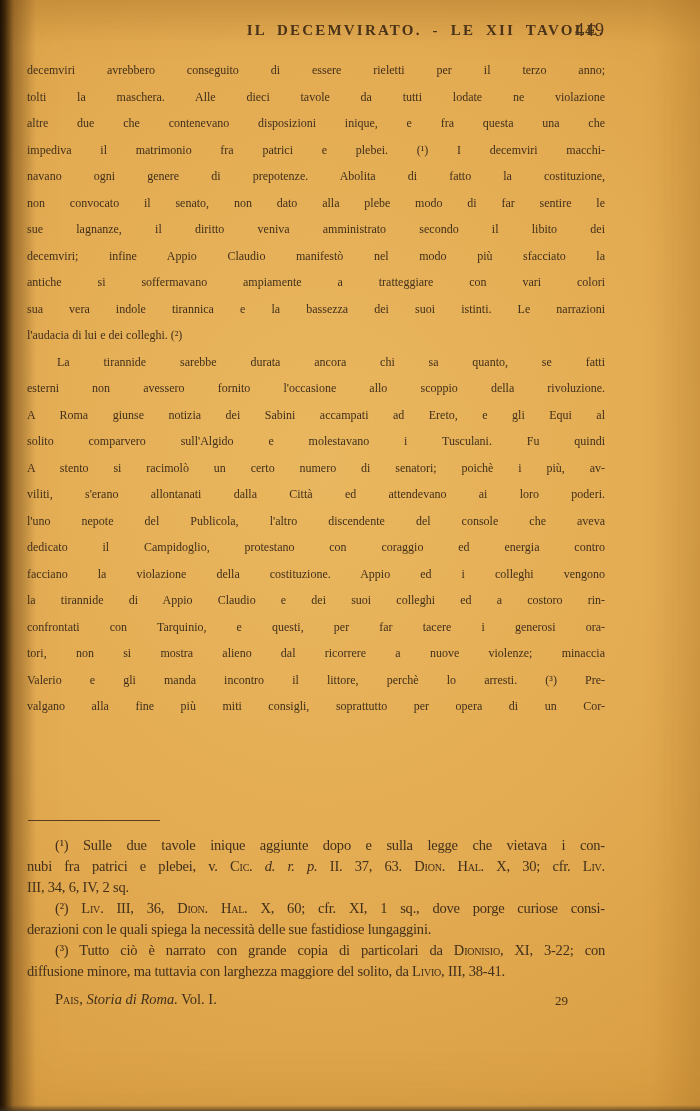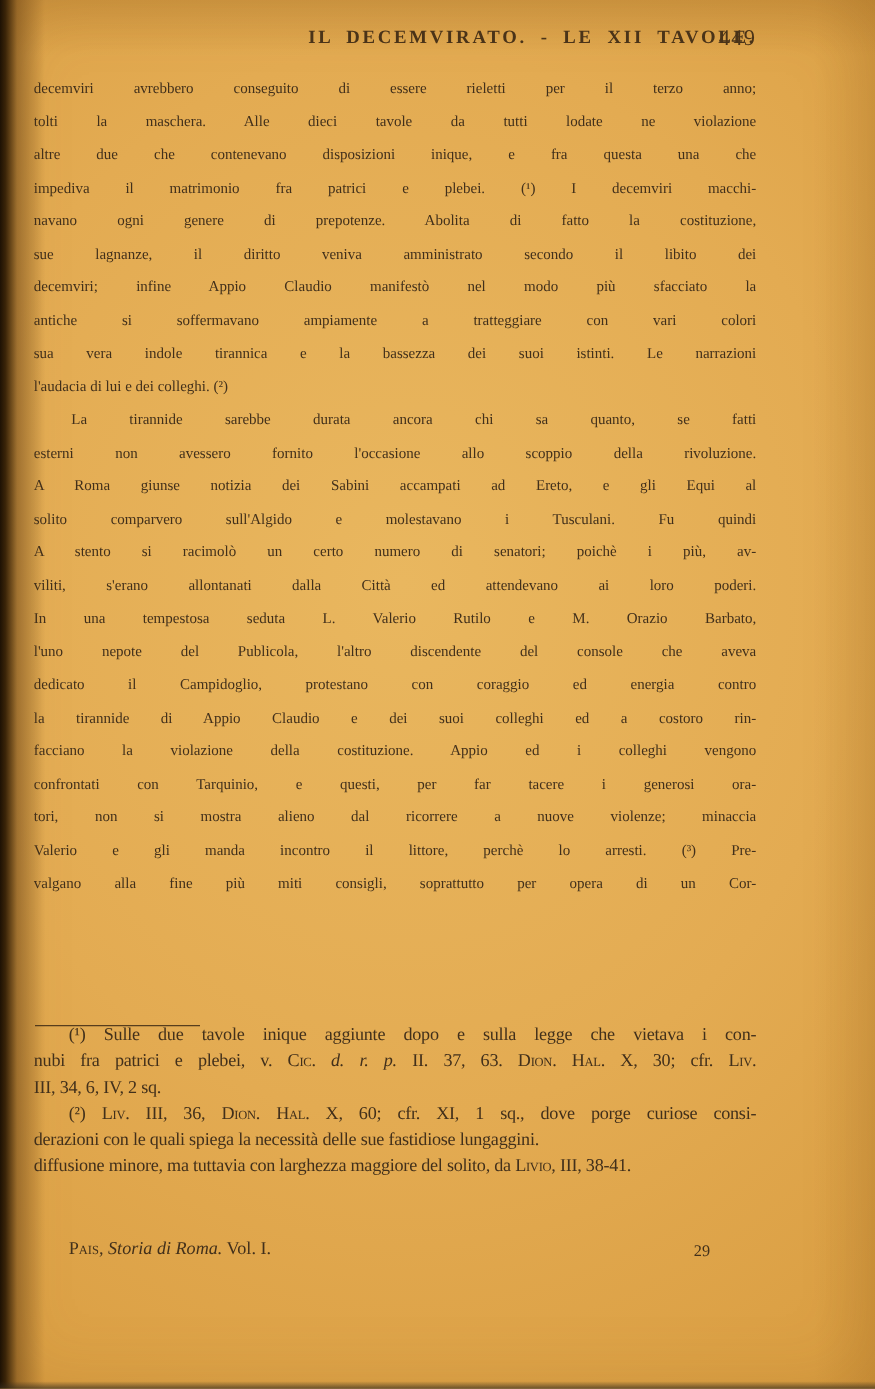--- a/index.html
+++ b/index.html
@@ -38,21 +38,21 @@
     font-size:12px;line-height:26.5px;
   }
   .bl{height:26.5px;overflow:hidden;text-align:justify;text-align-last:justify;}
   .bl.endp{text-align-last:left;}
   .bl.indent{text-indent:30px;}
   .fn-rule{
     position:absolute;left:28px;top:820px;width:132px;height:0;
     border-top:1.5px solid rgba(62,42,20,0.85);
   }
   .footnotes{
-    position:absolute;left:27px;top:818px;width:578px;
+    position:absolute;left:27px;top:835px;width:578px;
     font-size:14.5px;line-height:21px;letter-spacing:-0.2px;
   }
   .fl{height:21px;overflow:hidden;text-align:justify;text-align-last:justify;}
   .fl.last{text-align-last:left;}
   .fl.first{text-indent:28px;}
   .seg-sc{font-variant:small-caps;margin-top:11px;}
   .seg-italic{font-style:italic;}
   .footer{position:absolute;left:27px;top:991px;width:578px;font-size:14.5px;}
   .signature{padding-left:28px;}
   .sheet-number{position:absolute;left:528px;top:2px;font-size:13px;}
@@ -67,50 +67,51 @@
     <div class="running-title">IL DECEMVIRATO. - LE XII TAVOLE.</div>
     <div class="page-number">449</div>
   </div>
 
   <div class="body-text">
     <div class="bl">decemviri avrebbero conseguito di essere rieletti per il terzo anno;</div>
     <div class="bl">tolti la maschera. Alle dieci tavole da tutti lodate ne violazione</div>
     <div class="bl">altre due che contenevano disposizioni inique, e fra questa una che</div>
     <div class="bl">impediva il matrimonio fra patrici e plebei. (¹) I decemviri macchi-</div>
     <div class="bl">navano ogni genere di prepotenze. Abolita di fatto la costituzione,</div>
+    <div class="bl">non convocato il senato, non dato alla plebe modo di far sentire le</div>
     <div class="bl">sue lagnanze, il diritto veniva amministrato secondo il libito dei</div>
     <div class="bl">decemviri; infine Appio Claudio manifestò nel modo più sfacciato la</div>
     <div class="bl">antiche si soffermavano ampiamente a tratteggiare con vari colori</div>
     <div class="bl">sua vera indole tirannica e la bassezza dei suoi istinti. Le narrazioni</div>
     <div class="bl endp">l'audacia di lui e dei colleghi. (²)</div>
     <div class="bl indent">La tirannide sarebbe durata ancora chi sa quanto, se fatti</div>
     <div class="bl">esterni non avessero fornito l'occasione allo scoppio della rivoluzione.</div>
     <div class="bl">A Roma giunse notizia dei Sabini accampati ad Ereto, e gli Equi al</div>
     <div class="bl">solito comparvero sull'Algido e molestavano i Tusculani. Fu quindi</div>
     <div class="bl">A stento si racimolò un certo numero di senatori; poichè i più, av-</div>
     <div class="bl">viliti, s'erano allontanati dalla Città ed attendevano ai loro poderi.</div>
-    <div class="bl">In una tempestosa seduta L. Valerio Rutilo e M. Orazio Barbato,</div>
     <div class="bl">l'uno nepote del Publicola, l'altro discendente del console che aveva</div>
     <div class="bl">dedicato il Campidoglio, protestano con coraggio ed energia contro</div>
+    <div class="bl">facciano la violazione della costituzione. Appio ed i colleghi vengono</div>
     <div class="bl">la tirannide di Appio Claudio e dei suoi colleghi ed a costoro rin-</div>
-    <div class="bl">facciano la violazione della costituzione. Appio ed i colleghi vengono</div>
     <div class="bl">confrontati con Tarquinio, e questi, per far tacere i generosi ora-</div>
     <div class="bl">tori, non si mostra alieno dal ricorrere a nuove violenze; minaccia</div>
     <div class="bl">Valerio e gli manda incontro il littore, perchè lo arresti. (³) Pre-</div>
     <div class="bl">valgano alla fine più miti consigli, soprattutto per opera di un Cor-</div>
   </div>
 
   <div class="fn-rule"></div>
 
   <div class="footnotes">
     <div class="fl first"><span class="seg-plain">(¹) Sulle due tavole inique aggiunte dopo e sulla legge che vietava i con-</span></div>
     <div class="fl"><span class="seg-plain">nubi fra patrici e plebei, v. </span><span class="seg-sc">Cic.</span><span class="seg-plain"> </span><span class="seg-italic">d. r. p.</span><span class="seg-plain"> II. 37, 63. </span><span class="seg-sc">Dion. Hal.</span><span class="seg-plain"> X, 30; cfr. </span><span class="seg-sc">Liv.</span></div>
     <div class="fl last"><span class="seg-plain">III, 34, 6, IV, 2 sq.</span></div>
     <div class="fl first"><span class="seg-plain">(²) </span><span class="seg-sc">Liv.</span><span class="seg-plain"> III, 36, </span><span class="seg-sc">Dion. Hal.</span><span class="seg-plain"> X, 60; cfr. XI, 1 sq., dove porge curiose consi-</span></div>
     <div class="fl last"><span class="seg-plain">derazioni con le quali spiega la necessità delle sue fastidiose lungaggini.</span></div>
+    <div class="fl first"><span class="seg-plain">(³) Tutto ciò è narrato con grande copia di particolari da </span><span class="seg-sc">Dionisio</span><span class="seg-plain">, XI, 3-22; con</span></div>
     <div class="fl last"><span class="seg-plain">diffusione minore, ma tuttavia con larghezza maggiore del solito, da </span><span class="seg-sc">Livio</span><span class="seg-plain">, III, 38-41.</span></div>
   </div>
 
   <div class="footer">
     <span class="signature"><span class="seg-sc">Pais,</span><span class="seg-italic"> Storia di Roma.</span><span class="seg-plain"> Vol. I.</span></span>
     <span class="sheet-number">29</span>
   </div>
 
   <div class="bottom-edge"></div>
 </div>

